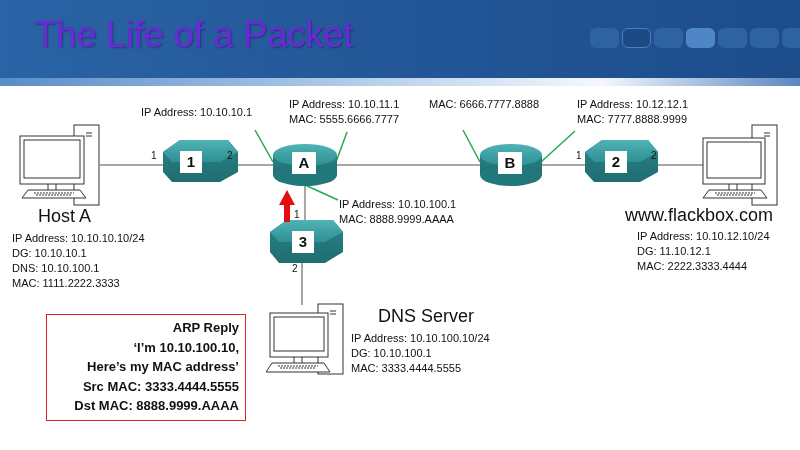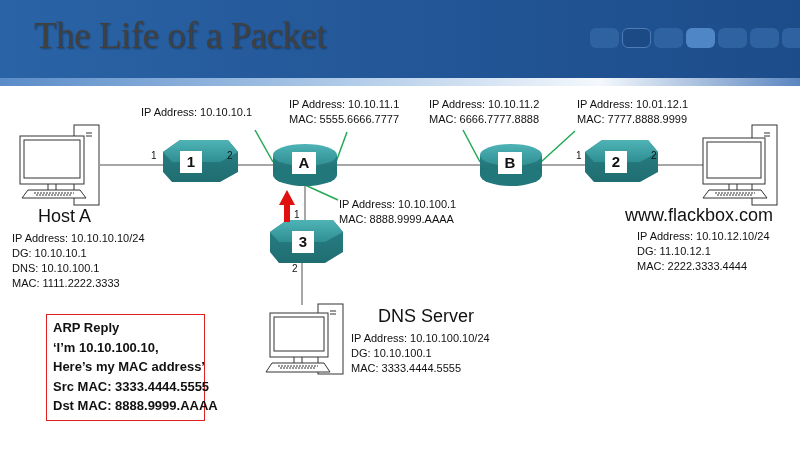--- a/index.html
+++ b/index.html
@@ -1,31 +1,31 @@
 <!DOCTYPE html>
 <html><head>
 <meta charset="utf-8">
 <style>
   html, body { margin: 0; padding: 0; }
   body { width: 800px; height: 450px; position: relative; overflow: hidden; background: #ffffff; font-family: "Liberation Sans", sans-serif; }
   .banner { position: absolute; left: 0; top: 0; width: 800px; height: 84px;
     background: linear-gradient(90deg, #2a64a6 0%, #24599a 40%, #1d4c8a 100%); }
   .banner-strip { position: absolute; left: 0; top: 78px; width: 800px; height: 8px;
     background: linear-gradient(90deg, #5a8cc8 0%, #a9c6e6 40%, #f4f8fc 75%, #5b86c0 100%); }
-  .title { position: absolute; left: 34px; top: 14px; font-size: 37px; color: #404040; font-family: Liberation Serif, serif; letter-spacing: -0.5px; text-shadow: 1px 1px 2px rgba(0,0,0,0.35); }
+  .title { position: absolute; left: 34px; top: 14px; font-size: 37px; color: #6d28d9; font-family: Liberation Sans, sans-serif; letter-spacing: -0.5px; text-shadow: 1px 1px 2px rgba(0,0,0,0.35); }
   .nav-dots { position: absolute; left: 590px; top: 28px; display: flex; gap: 3px; }
   .nav-dot { width: 29px; height: 20px; border-radius: 6px; background: #2e62a0; }
   .nav-dot.outline { background: #1c4a85; border: 1px solid #4d7cb8; width: 27px; height: 18px; }
   .nav-dot.active { background: #4e86c6; }
   svg.diagram { position: absolute; left: 0; top: 0; }
   .lbl { position: absolute; font-size: 11px; color: #111; line-height: 15px; white-space: nowrap; font-family: "Liberation Sans", sans-serif; }
   .port { position: absolute; font-size: 10px; color: #111; }
   .host-name { position: absolute; font-size: 18px; font-weight: normal; color: #111; font-family: "Liberation Sans", sans-serif; white-space: nowrap; }
   .dev-label { position: absolute; font-weight: bold; font-size: 15px; color: #111; background: #fff; text-align: center; line-height: 22px; }
-  .arp-box { position: absolute; left: 46px; top: 314px; width: 159px; height: 107px; border: 1.5px solid #e02020; box-sizing: border-box; padding: 3px 6px; }
+  .arp-box { position: absolute; left: 46px; top: 314px; width: 200px; height: 107px; border: 1.5px solid #e02020; box-sizing: border-box; padding: 3px 6px; text-align: right; }
   .arp-line { font-size: 13px; font-weight: bold; color: #111; line-height: 19.5px; white-space: nowrap; }
 </style>
 </head>
 <body>
 
 <div class="banner"></div>
 <div class="banner-strip"></div>
 <div class="title">The Life of a Packet</div>
 <div class="nav-dots" id="navdots">
     <div class="nav-dot"></div>
@@ -149,25 +149,24 @@
 <div class="port" style="left:292px;top:263px;">2</div>
 
 <div class="lbl" style="left:141px;top:105px;">
   <div>IP Address: 10.10.10.1</div>
 </div>
 <div class="lbl" style="left:289px;top:97px;">
   <div>IP Address: 10.10.11.1</div>
   <div>MAC: 5555.6666.7777</div>
 </div>
 <div class="lbl" style="left:429px;top:97px;">
-  <div>IP Address: 10.10.11.2</div>
   <div>MAC: 6666.7777.8888</div>
 </div>
 <div class="lbl" style="left:577px;top:97px;">
-  <div>IP Address: 10.01.12.1</div>
+  <div>IP Address: 10.12.12.1</div>
   <div>MAC: 7777.8888.9999</div>
 </div>
 <div class="lbl" style="left:339px;top:197px;">
   <div>IP Address: 10.10.100.1</div>
   <div>MAC: 8888.9999.AAAA</div>
 </div>
 
 <div class="host-name" style="left:38px;top:206px;">Host A</div>
 <div class="lbl" style="left:12px;top:231px;">
   <div>IP Address: 10.10.10.10/24</div>

